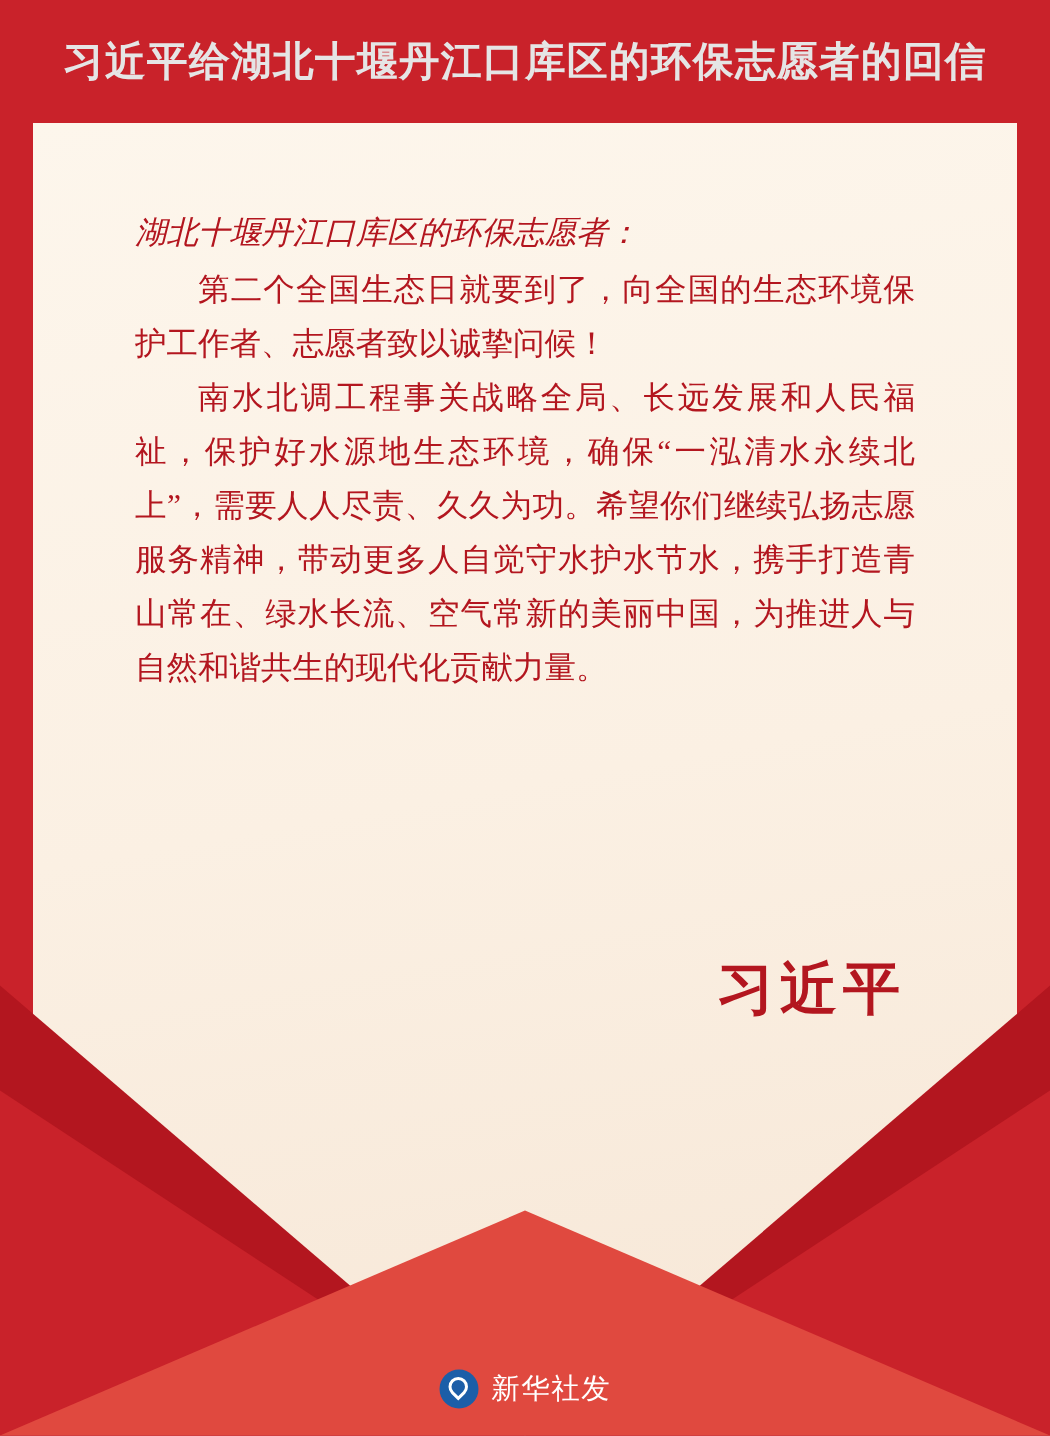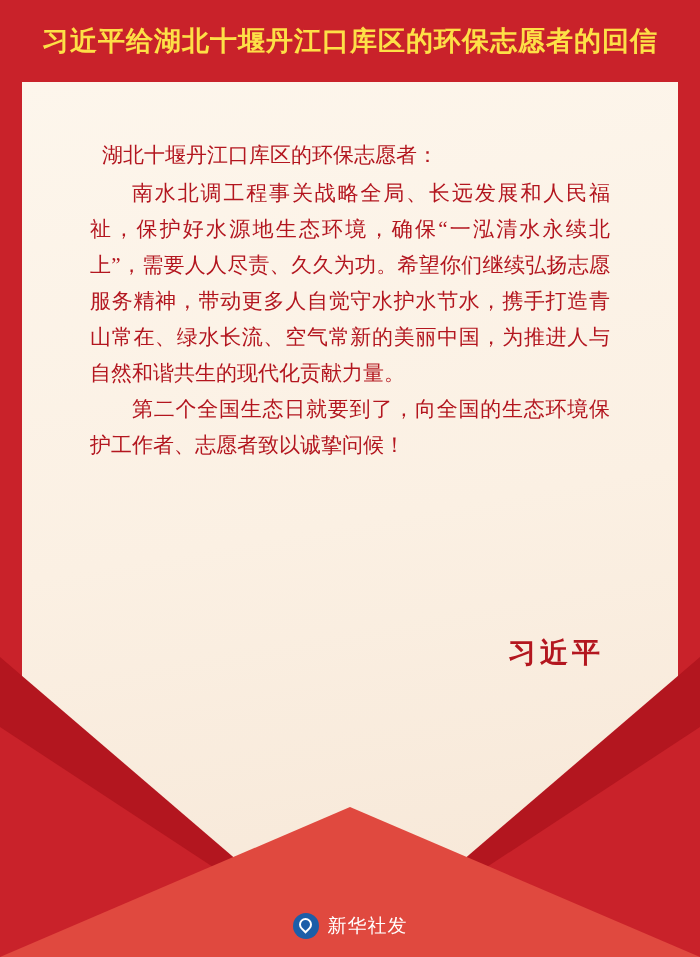--- a/index.html
+++ b/index.html
@@ -26,21 +26,21 @@
     left: 0;
     top: 0;
     width: 700px;
     height: 82px;
     background: #c9222a;
     display: flex;
     align-items: center;
     justify-content: center;
   }
   .header-title {
-    color: #fde047;
+    color: #e5e5e5;
     font-family: "Liberation Serif", serif;
     font-weight: bold;
     font-size: 27px;
     letter-spacing: 1px;
     white-space: nowrap;
   }
   
   .paper {
     position: absolute;
     left: 22px;
@@ -103,36 +103,37 @@
     left: 68px;
     top: 55px;
     width: 520px;
     color: #b3161f;
     font-family: "Liberation Serif", serif;
     font-size: 21px;
     line-height: 36px;
     text-align: justify;
   }
   .salutation {
-    margin: 0 0 2px 12px;
+    margin: 0 0 2px 0;
+    font-style: italic;
   }
   .para {
     margin: 0;
     text-indent: 2em;
   }
   .signature {
     position: absolute;
     right: 74px;
     top: 552px;
     width: 300px;
     text-align: right;
     color: #b3161f;
     font-family: "Liberation Serif", serif;
     font-weight: bold;
-    font-size: 28px;
+    font-size: 38px;
     letter-spacing: 4px;
   }
   .sign-date {
     position: absolute;
     right: 74px;
     top: 608px;
     width: 300px;
     text-align: right;
     color: #b3161f;
     font-family: "Liberation Serif", serif;
@@ -181,22 +182,22 @@
 
 <div class="poster">
 
   <div class="header">
     <div class="header-title">习近平给湖北十堰丹江口库区的环保志愿者的回信</div>
   </div>
 
   <div class="paper">
     <div class="letter-body">
       <p class="salutation">湖北十堰丹江口库区的环保志愿者：</p>
+      <p class="para">第二个全国生态日就要到了，向全国的生态环境保护工作者、志愿者致以诚挚问候！</p>
       <p class="para">南水北调工程事关战略全局、长远发展和人民福祉，保护好水源地生态环境，确保“一泓清水永续北上”，需要人人尽责、久久为功。希望你们继续弘扬志愿服务精神，带动更多人自觉守水护水节水，携手打造青山常在、绿水长流、空气常新的美丽中国，为推进人与自然和谐共生的现代化贡献力量。</p>
-      <p class="para">第二个全国生态日就要到了，向全国的生态环境保护工作者、志愿者致以诚挚问候！</p>
     </div>
     <div class="signature">习近平</div>
   </div>
 
   <div class="flap-left"></div>
   <div class="flap-right"></div>
   <div class="flap-v-left"></div>
   <div class="flap-v-right"></div>
   <div class="flap-center"></div>
 

